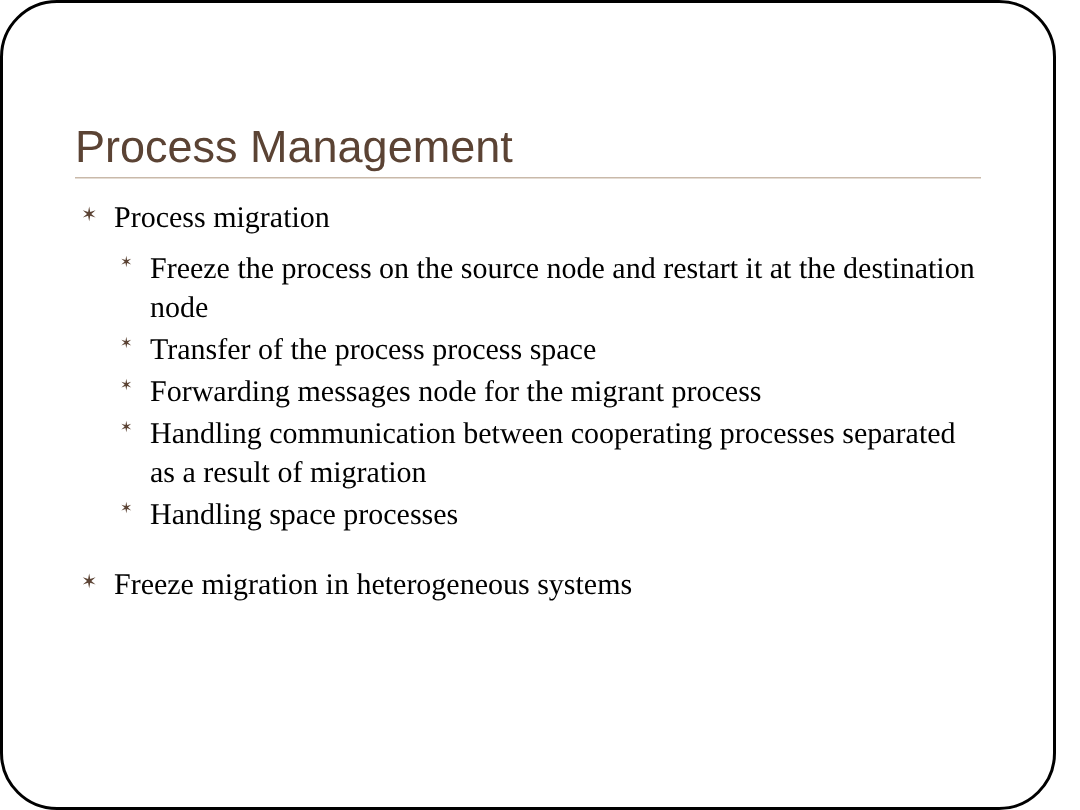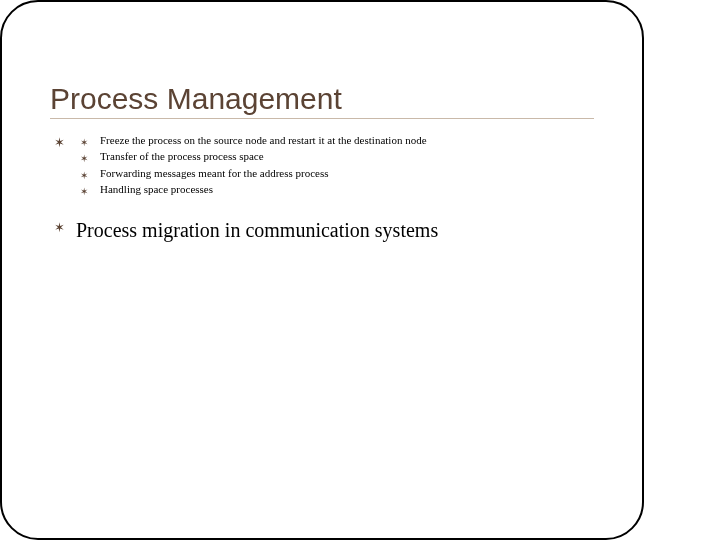--- a/index.html
+++ b/index.html
@@ -4,21 +4,21 @@
 <style>
   * { box-sizing: border-box; margin: 0; padding: 0; }
   html, body { width: 720px; height: 540px; }
   body {
     background: #ffffff;
     font-family: Georgia, 'Times New Roman', serif;
     color: #000;
   }
   .slide {
     position: relative;
-    width: 644px;
+    width: 704px;
     height: 540px;
     border: 2px solid #000;
     border-radius: 38px;
     padding: 30px 48px 30px 48px;
   }
   .title {
     font-family: Arial, Helvetica, sans-serif;
     font-size: 30px;
     font-weight: 400;
     color: #5b4334;
@@ -53,45 +53,47 @@
   }
   ul.sub {
     list-style: none;
     padding-left: 0;
     margin-top: 8px;
     margin-bottom: 22px;
   }
   ul.sub > li {
     position: relative;
     padding-left: 24px;
-    font-size: 11px;
+    font-size: 20px;
     line-height: 1.3;
     margin-bottom: 2px;
   }
   ul.sub > li::before {
     content: "✶";
     position: absolute;
     left: 4px;
     top: 3px;
     font-size: 10px;
     color: #5b4334;
   }
 </style>
 </head>
 <body>
 
 <div class="slide">
   <h1 class="title">Process Management</h1>
   <hr class="rule">
   <ul class="top">
     <li>
+      <span>Process migration</span>
       <ul class="sub">
         <li><span>Freeze the process on the source node and restart it at the destination node</span></li>
         <li><span>Transfer of the process process space</span></li>
-        <li><span>Forwarding messages meant for the address process</span></li>
+        <li><span>Forwarding messages node for the migrant process</span></li>
+        <li><span>Handling communication between cooperating processes separated as a result of migration</span></li>
         <li><span>Handling space processes</span></li>
       </ul>
     </li>
     <li>
-      <span>Process migration in communication systems</span>
+      <span>Freeze migration in heterogeneous systems</span>
     </li>
   </ul>
 </div>
 
 </body></html>

